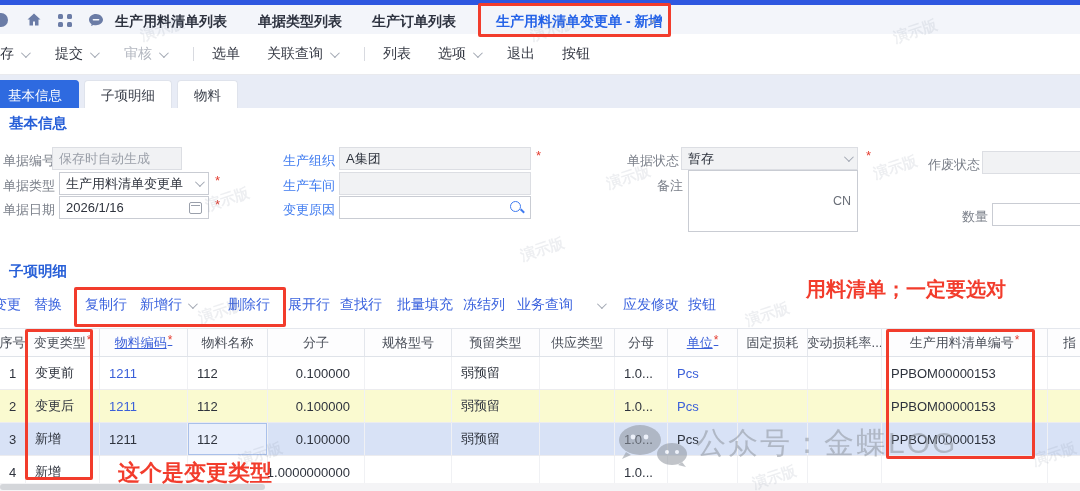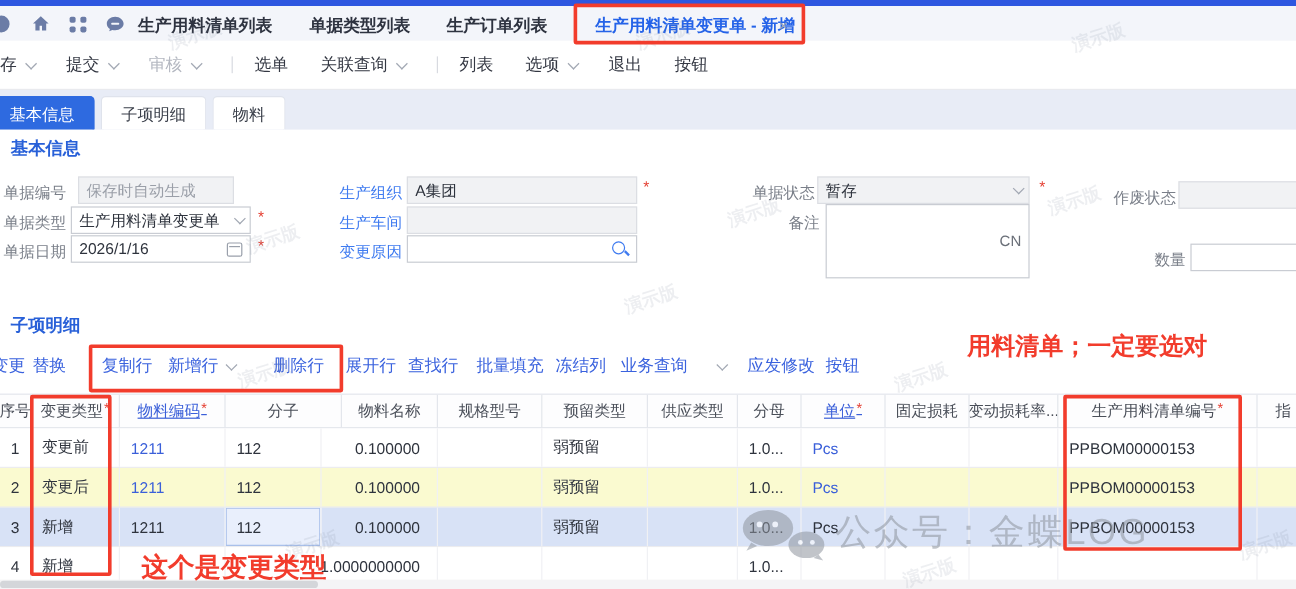--- a/index.html
+++ b/index.html
@@ -162,21 +162,21 @@
 
   <div class="subtabs">
     <span class="stab active">基本信息</span>
     <span class="stab">子项明细</span>
     <span class="stab">物料</span>
   </div>
 
   <div class="sec-title" style="left:9px; top:114px;">基本信息</div>
 
   <div class="flabel" style="left:0px; top:152px; width:55px;">单据编号</div>
-  <div class="finput disabled" style="left:65px; top:147px; width:130px;">
+  <div class="finput disabled" style="left:52px; top:147px; width:130px;">
       <span class="val">保存时自动生成</span>
     </div>
 
   <div class="flabel blue" style="left:283px; top:152px; width:52px;">生产组织</div>
   <div class="finput disabled" style="left:339px; top:147px; width:192px;">
       <span class="val dark">A集团</span>
     </div>
   <span class="req" style="left:536px; top:148px;">*</span>
 
   <div class="flabel" style="left:627px; top:152px; width:50px;">单据状态</div>
@@ -223,21 +223,21 @@
   <div class="flabel" style="left:948px; top:208px; width:40px;">数量</div>
   <div class="finput" style="left:992px; top:203px; width:100px;">
       <span class="val"></span>
     </div>
 
   <div class="sec-title" style="left:9px; top:262px;">子项明细</div>
 
   <span class="gbtn" style="left:-7px;">
       <span>变更</span>
     </span>
-  <span class="gbtn" style="left:27px;">
+  <span class="gbtn" style="left:34px;">
       <span>替换</span>
     </span>
   <span class="gbtn" style="left:85px;">
       <span>复制行</span>
     </span>
   <span class="gbtn" style="left:140px;">
       <span>新增行</span>
       <i class="chev"></i>
     </span>
   <span class="gbtn" style="left:228px;">
@@ -270,22 +270,22 @@
     <div class="g-head">
       <div class="th c0">序号</div>
       <div class="th c1">
           <span>变更类型</span>
           <span class="hreq">*</span>
         </div>
       <div class="th c2 hblue">
           <span>物料编码</span>
           <span class="hreq">*</span>
         </div>
+      <div class="th c3">物料名称</div>
       <div class="th c4">分子</div>
-      <div class="th c3">物料名称</div>
       <div class="th c5">规格型号</div>
       <div class="th c6">预留类型</div>
       <div class="th c7">供应类型</div>
       <div class="th c8">分母</div>
       <div class="th c9 hblue">
           <span>单位</span>
           <span class="hreq">*</span>
         </div>
       <div class="th c10">固定损耗</div>
       <div class="th c11">变动损耗率...</div>

